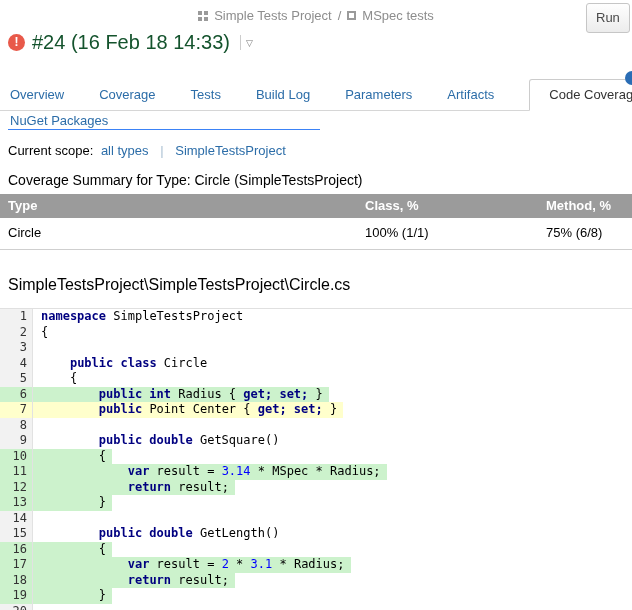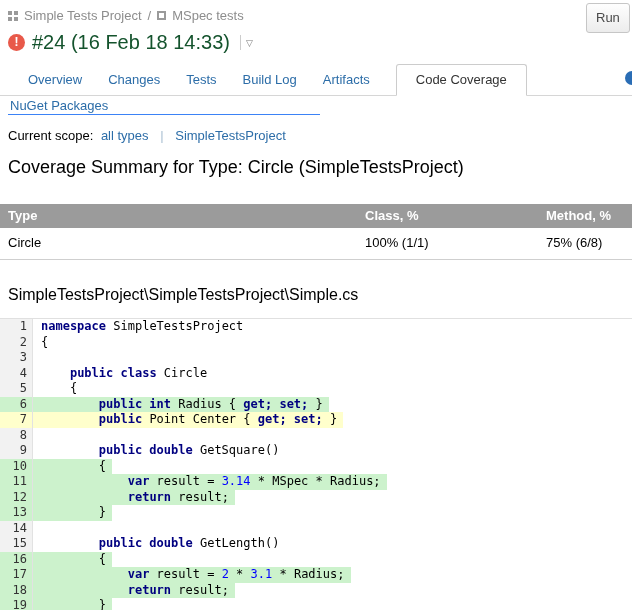--- a/index.html
+++ b/index.html
@@ -3,21 +3,21 @@
 <meta charset="utf-8">
 <style>
   * { box-sizing: border-box; }
   html, body { margin: 0; padding: 0; }
   body {
     width: 632px; height: 610px; overflow: hidden; position: relative;
     background: #fff; font-family: "Liberation Sans", sans-serif; color: #000;
   }
 
   
-  .topbar { display: flex; justify-content: flex-start; padding: 7px 8px 0 8px; height: 24px; }
+  .topbar { display: flex; justify-content: center; padding: 7px 8px 0 8px; height: 24px; }
   .breadcrumb { display: flex; align-items: center; gap: 6px; font-size: 13px; color: #8d8d8d; }
   .breadcrumb a { color: #8d8d8d; text-decoration: none; cursor: pointer; }
   .grid-icon { display: inline-block; width: 10px; height: 10px; position: relative; }
   .grid-icon i { position: absolute; width: 4px; height: 4px; background: #9a9a9a; }
   .grid-icon i:nth-child(1){left:0;top:0} .grid-icon i:nth-child(2){right:0;top:0}
   .grid-icon i:nth-child(3){left:0;bottom:0} .grid-icon i:nth-child(4){right:0;bottom:0}
   .sq-icon { display: inline-block; width: 9px; height: 9px; border: 2px solid #9a9a9a; background: #fff; }
 
   .run-group { position: absolute; top: 3px; left: 586px; display: flex; }
   .btn {
@@ -32,36 +32,36 @@
   .err-icon {
     flex: none; width: 17px; height: 17px; border-radius: 50%;
     background: var(--error_red, #e8594a); color: #fff; font-weight: bold; font-size: 12px;
     text-align: center; line-height: 17px;
   }
   h1 { font-size: 20px; font-weight: normal; margin: 0; color: #14532d; }
   .dd-toggle { display: flex; align-items: center; border-left: 1px solid #ccc; padding-left: 5px;
     margin-left: 3px; height: 15px; color: #7a7a7a; font-size: 9px; cursor: pointer; }
 
   
-  .tabs-row1 { display: flex; align-items: flex-end; margin-top: 10px; padding-left: 28px;
-    border-bottom: 1px solid #d6d6d6; position: relative; }
+  .tabs-row1 { display: flex; align-items: flex-end; margin-top: 25px; padding-left: 10px;
+    border-bottom: 1px solid #d6d6d6; position: relative; gap: 9px; }
   .tab { font-size: 13px; text-decoration: none; color: var(--link_blue, #2c6da8); cursor: pointer;
     padding: 7px 0 8px; margin-right: 26px; white-space: nowrap; }
   .tab.active { color: #333; background: #fff; border: 1px solid #ccc; border-bottom: 1px solid #fff;
     border-radius: 3px 3px 0 0; padding: 7px 19px 8px; margin-bottom: -1px; }
   .tabs-row2 { margin-left: 8px; width: 312px; border-bottom: 1px solid #3b82f6; padding-left: 2px; }
   .blue-edge-icon { position: absolute; right: -7px; top: 71px; width: 14px; height: 14px;
     border-radius: 50%; background: #2a6db5; cursor: pointer; }
 
   
   .scope { margin: 13px 8px 0; font-size: 13px; }
   .scope a { color: var(--link_blue, #2c6da8); text-decoration: none; cursor: pointer; }
   .scope .bar { color: #a9bfd2; margin: 0 8px; }
 
-  h2 { font-size: 18px; font-weight: normal; margin: 14px 8px 26px; color: #000; }
+  h2 { font-size: 14px; font-weight: normal; margin: 14px 8px 6px; color: #000; }
 
   
   table { width: 100%; border-collapse: collapse; font-size: 13px; }
   thead th { background: var(--table_header_gray, #9b9b9b); color: #fff; text-align: left;
     font-weight: bold; padding: 4px 8px 5px; }
   tbody td { padding: 7px 8px 9px; border-bottom: 1px solid #cfcfcf; }
 
   
   .file-path { margin: 26px 8px 0; font-size: 16px; color: #000; }
   .code-block { margin-top: 14px; border-top: 1px solid #e0e0e0;
@@ -100,23 +100,24 @@
 <div class="build-title">
   <span class="err-icon">!</span>
   <h1>#24 (16 Feb 18 14:33)</h1>
   <span class="dd-toggle">
       <span>▽</span>
     </span>
 </div>
 
 <div class="tabs-row1" id="tabs-row1">
     <a class="tab">Overview</a>
-    <a class="tab">Changes</a>
+    <a class="tab">Coverage</a>
     <a class="tab">Tests</a>
     <a class="tab">Build Log</a>
+    <a class="tab">Parameters</a>
     <a class="tab">Artifacts</a>
     <a class="tab active">Code Coverage</a>
   </div>
 <div class="blue-edge-icon"></div>
 <div class="tabs-row2" id="tabs-row2"><a class="tab">NuGet Packages</a></div>
 
 <div class="scope">
   <span>Current scope:</span>
   <a style="margin-left:4px">all types</a>
   <span class="bar">|</span>
@@ -140,21 +141,21 @@
     </thead>
   <tbody id="cov-body">
       <tr>
         <td>Circle</td>
         <td>100% (1/1)</td>
         <td>75% (6/8)</td>
       </tr>
     </tbody>
 </table>
 
-<div class="file-path">SimpleTestsProject\SimpleTestsProject\Simple.cs</div>
+<div class="file-path">SimpleTestsProject\SimpleTestsProject\Circle.cs</div>
 
 <div class="code-block" id="code-block">
     <div class="cl">
       <span class="g">1</span>
       <span class="t"><span class="kw">namespace</span><span> SimpleTestsProject</span></span>
     </div>
     <div class="cl">
       <span class="g">2</span>
       <span class="t"><span>{</span></span>
     </div>

